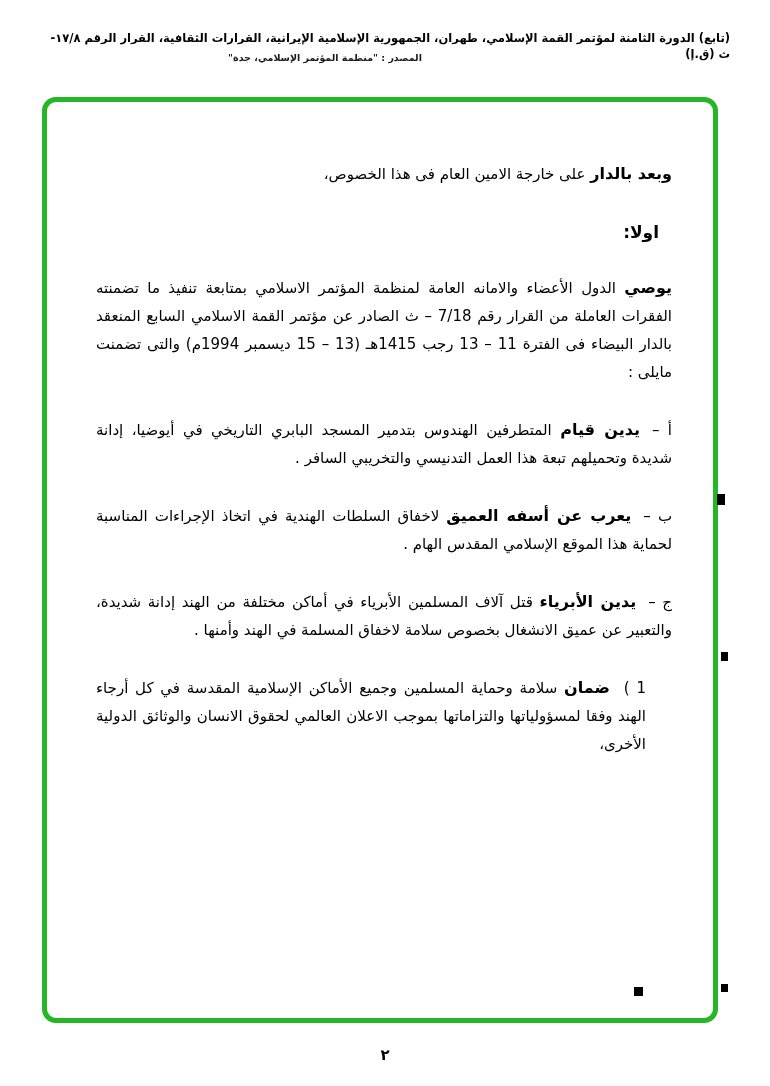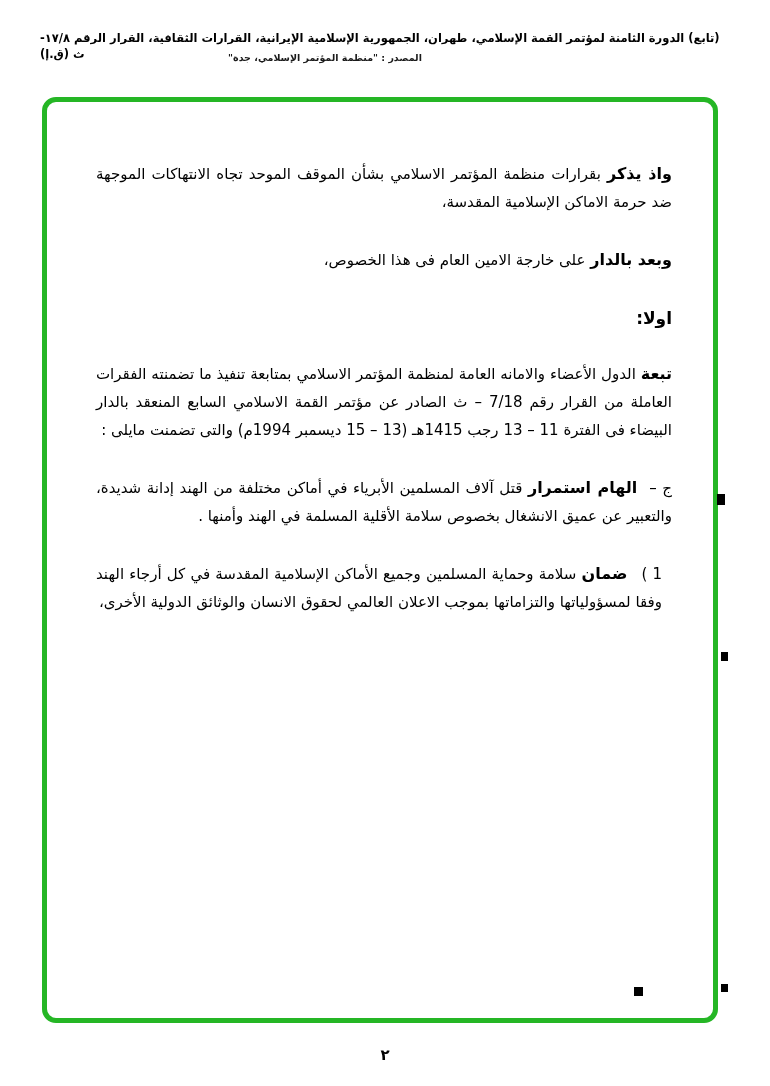--- a/index.html
+++ b/index.html
@@ -2,44 +2,44 @@
 <html lang="ar"><head>
 <meta charset="utf-8">
 <style>
   html,body{margin:0;padding:0;}
   body{
     width:770px;height:1086px;background:#ffffff;position:relative;
     font-family:"DejaVu Sans", sans-serif;color:#000;overflow:hidden;
   }
   .hdr1{
     position:absolute;top:30px;left:40px;right:40px;
-    direction:rtl;text-align:left;
+    direction:rtl;text-align:right;
     font-size:11.5px;font-weight:bold;line-height:16px;
   }
   .hdr2{
     position:absolute;top:52px;left:0;right:120px;
     direction:rtl;text-align:center;
     font-size:9.5px;font-weight:bold;color:#1a1a1a;
   }
   .green-box{
     position:absolute;left:42px;top:97px;width:676px;height:926px;
     border:5px solid #25b625;border-radius:14px;
     box-sizing:border-box;background:transparent;
   }
   .content{
     position:absolute;top:160px;right:98px;left:96px;
     direction:rtl;text-align:justify;
     font-size:15px;line-height:28px;
   }
   .para{margin:0 0 30px 0;}
-  .heading{margin:0 0 28px 0;font-size:17px;font-weight:bold;}
+  .heading{margin:0 13px 28px 0;font-size:17px;font-weight:bold;}
   .lead{font-weight:bold;font-size:16px;}
   .item{margin:0 0 30px 0;}
   .item .marker{padding-left:12px;white-space:nowrap;}
-  .subitem{margin:0 10px 0 0;}
+  .subitem{margin:0 26px 0 0;}
   .subitem .marker{padding-left:14px;}
   .page-number{
     position:absolute;bottom:22px;left:0;right:0;
     text-align:center;font-size:15px;font-weight:bold;
   }
   .artifact{position:absolute;background:#000;}
   .a1{left:717px;top:494px;width:8px;height:11px;}
   .a2{left:721px;top:652px;width:7px;height:9px;}
   .a3{left:721px;top:984px;width:7px;height:8px;}
   .a4{left:634px;top:987px;width:9px;height:9px;}
@@ -49,31 +49,32 @@
 
 <div>
 
   <div class="hdr1">(تابع) الدورة الثامنة لمؤتمر القمة الإسلامي، طهران، الجمهورية الإسلامية الإيرانية، القرارات الثقافية، القرار الرقم ١٧/٨-ث (ق.إ)</div>
   <div class="hdr2">المصدر :  "منظمة المؤتمر الإسلامي، جدة"</div>
 
   <div class="green-box"></div>
 
   <div class="content">
 
-    <p class="para"><span class="lead">واذ يذكر</span><span> بقرارات منظمة المؤتمر الاسلامي بشأن الموقف الموحد تجاه الانتهاكات الموجهة ضد حرمة الاماكن الإسلامية المقدسة،</span></p>
 
     <p class="para"><span class="lead">وبعد بالدار</span><span> على خارجة الامين العام فى هذا الخصوص،</span></p>
 
     <p class="heading">اولا:</p>
 
-    <p class="para"><span class="lead">تبعة</span><span> الدول الأعضاء والامانه العامة لمنظمة المؤتمر الاسلامي بمتابعة تنفيذ ما تضمنته الفقرات العاملة من القرار رقم 7/18 – ث الصادر عن مؤتمر القمة الاسلامي السابع المنعقد بالدار البيضاء فى الفترة 11 – 13 رجب 1415هـ (13 – 15 ديسمبر 1994م) والتى تضمنت مايلى :</span></p>
+    <p class="para"><span class="lead">يوصي</span><span> الدول الأعضاء والامانه العامة لمنظمة المؤتمر الاسلامي بمتابعة تنفيذ ما تضمنته الفقرات العاملة من القرار رقم 7/18 – ث الصادر عن مؤتمر القمة الاسلامي السابع المنعقد بالدار البيضاء فى الفترة 11 – 13 رجب 1415هـ (13 – 15 ديسمبر 1994م) والتى تضمنت مايلى :</span></p>
 
+    <p class="item"><span class="marker">أ –</span><span class="lead">يدين قيام</span><span> المتطرفين الهندوس بتدمير المسجد البابري التاريخي في أيوضيا، إدانة شديدة وتحميلهم تبعة هذا العمل التدنيسي والتخريبي السافر .</span></p>
 
+    <p class="item"><span class="marker">ب –</span><span class="lead">يعرب عن أسفه العميق</span><span> لاخفاق السلطات الهندية في اتخاذ الإجراءات المناسبة لحماية هذا الموقع الإسلامي المقدس الهام .</span></p>
 
-    <p class="item"><span class="marker">ج –</span><span class="lead">الهام استمرار</span><span> قتل آلاف المسلمين الأبرياء في أماكن مختلفة من الهند إدانة شديدة، والتعبير عن عميق الانشغال بخصوص سلامة الأقلية المسلمة في الهند وأمنها .</span></p>
+    <p class="item"><span class="marker">ج –</span><span class="lead">يدين الأبرياء</span><span> قتل آلاف المسلمين الأبرياء في أماكن مختلفة من الهند إدانة شديدة، والتعبير عن عميق الانشغال بخصوص سلامة لاخفاق المسلمة في الهند وأمنها .</span></p>
 
 
 
     <p class="item subitem"><span class="marker">1 )</span><span class="lead">ضمان</span><span> سلامة وحماية المسلمين وجميع الأماكن الإسلامية المقدسة في كل أرجاء الهند وفقا لمسؤولياتها والتزاماتها بموجب الاعلان العالمي لحقوق الانسان والوثائق الدولية الأخرى،</span></p>
 
   </div>
 
   <div class="artifact a1"></div>
   <div class="artifact a2"></div>
   <div class="artifact a3"></div>

